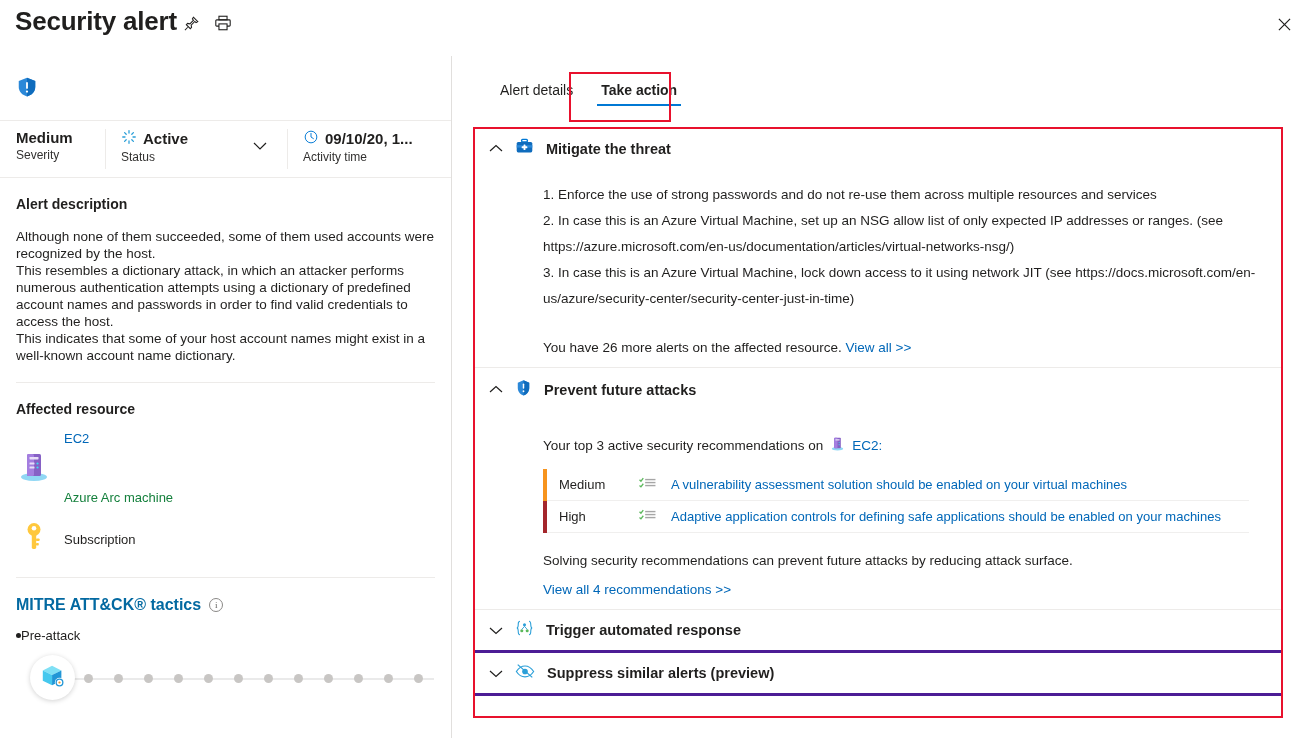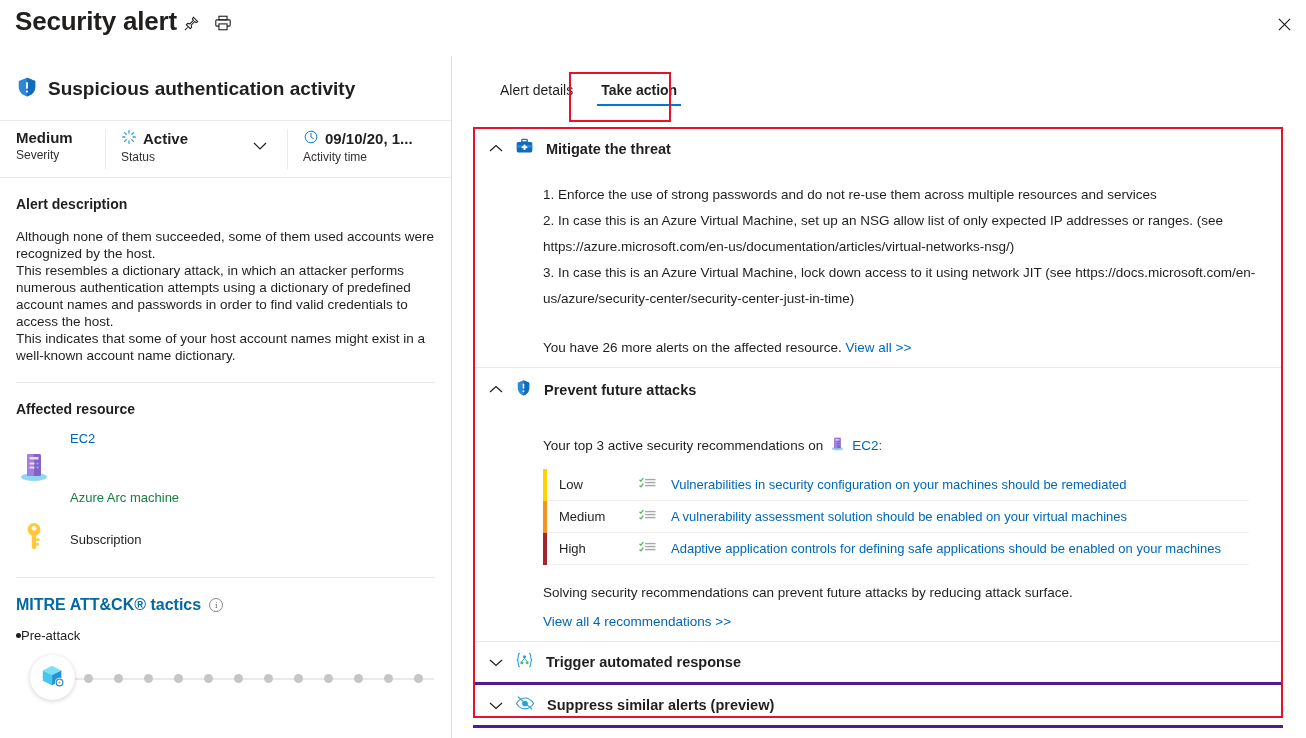--- a/index.html
+++ b/index.html
@@ -55,21 +55,21 @@
   .meta-cell.severity { width: 105px; }
   .meta-cell.status { width: 182px; }
   .meta-cell.activity { width: 160px; padding-left: 16px; }
   .chev-sm { position: absolute; right: 20px; top: 16px; }
 
   .sec { padding: 0 16px; }
   .sec-title { font-size: 14px; font-weight: 600; color: #201f1e; margin-top: 18px; }
   .desc { font-size: 13.5px; line-height: 17px; color: #201f1e; margin-top: 16px; white-space: pre-line; }
   .divider { height: 1px; background: #edebe9; margin: 18px 16px 0 16px; }
 
-  .resource-row { display: flex; align-items: center; gap: 18px; margin-top: 14px; }
+  .resource-row { display: flex; align-items: center; gap: 12px; margin-top: 14px; }
   .res-text-name { font-size: 13px; color: #0067b8; }
   .res-text-sub { font-size: 13px; color: #15803d; margin-top: 44px; }
   .res-single { font-size: 13px; color: #201f1e; text-align: right; }
 
   .mitre-title-row { display: flex; align-items: center; gap: 8px; margin-top: 18px; }
   .mitre-title { font-size: 16px; font-weight: 600; color: #0369a1; }
   .info-circle {
     width: 14px; height: 14px; border-radius: 50%; border: 1px solid #8a8886;
     font-size: 9px; color: #605e5c; display: flex; align-items: center; justify-content: center;
     font-family: "Liberation Serif", serif;
@@ -171,21 +171,20 @@
 
     <div class="alert-head">
       <span>
         <svg width="22" height="22" viewBox="0 0 24 24">
           <path d="M12 2 L21 5.5 V12 C21 17.2 17.1 20.9 12 22.3 C6.9 20.9 3 17.2 3 12 V5.5 Z" fill="#2b88d8"></path>
           <path d="M12 2 L21 5.5 V12 C21 17.2 17.1 20.9 12 22.3 Z" fill="#0f6cbd"></path>
           <rect x="11" y="6.5" width="2" height="7.5" rx="1" fill="#ffffff"></rect>
           <circle cx="12" cy="17" r="1.25" fill="#ffffff"></circle>
         </svg>
       </span>
-      <h2>Suspicious authentication activity</h2>
     </div>
 
     <div class="meta-row">
       <div class="meta-cell severity">
         <div class="meta-top">Medium</div>
         <div class="meta-sub">Severity</div>
       </div>
 
       <div class="meta-cell status">
         <div class="meta-top">
@@ -379,34 +378,20 @@
               <rect x="11" y="6" width="7" height="22" rx="1.5" fill="#a47ee0"></rect>
               <rect x="13.5" y="9" width="9" height="2.4" rx="0.6" fill="#e8def8"></rect>
               <circle cx="21.5" cy="16" r="1.2" fill="#3ddcf0"></circle>
               <circle cx="21.5" cy="20.5" r="1.2" fill="#3ddcf0"></circle>
             </svg>
           </span>
           <span class="lnk">EC2:</span>
         </div>
 
         <div class="rec-table">
-          <div class="rec-row">
-            <div class="rec-bar" style="background:#ffd400"></div>
-            <div class="rec-sev">Low</div>
-            <div class="rec-ico">
-              <svg width="17" height="15" viewBox="0 0 18 16">
-                <path d="M0.5 3 L2 4.5 L4.5 1.2" stroke="#5cb85c" stroke-width="1.4" fill="none"></path>
-                <path d="M0.5 9 L2 10.5 L4.5 7.2" stroke="#5cb85c" stroke-width="1.4" fill="none"></path>
-                <rect x="6.5" y="2" width="11" height="1.5" fill="#a6a6a6"></rect>
-                <rect x="6.5" y="5.2" width="11" height="1.5" fill="#a6a6a6"></rect>
-                <rect x="6.5" y="8.4" width="11" height="1.5" fill="#a6a6a6"></rect>
-              </svg>
-            </div>
-            <div class="rec-link">Vulnerabilities in security configuration on your machines should be remediated</div>
-          </div>
 
           <div class="rec-row">
             <div class="rec-bar" style="background:#f7941d"></div>
             <div class="rec-sev">Medium</div>
             <div class="rec-ico">
               <svg width="17" height="15" viewBox="0 0 18 16">
                 <path d="M0.5 3 L2 4.5 L4.5 1.2" stroke="#5cb85c" stroke-width="1.4" fill="none"></path>
                 <path d="M0.5 9 L2 10.5 L4.5 7.2" stroke="#5cb85c" stroke-width="1.4" fill="none"></path>
                 <rect x="6.5" y="2" width="11" height="1.5" fill="#a6a6a6"></rect>
                 <rect x="6.5" y="5.2" width="11" height="1.5" fill="#a6a6a6"></rect>

